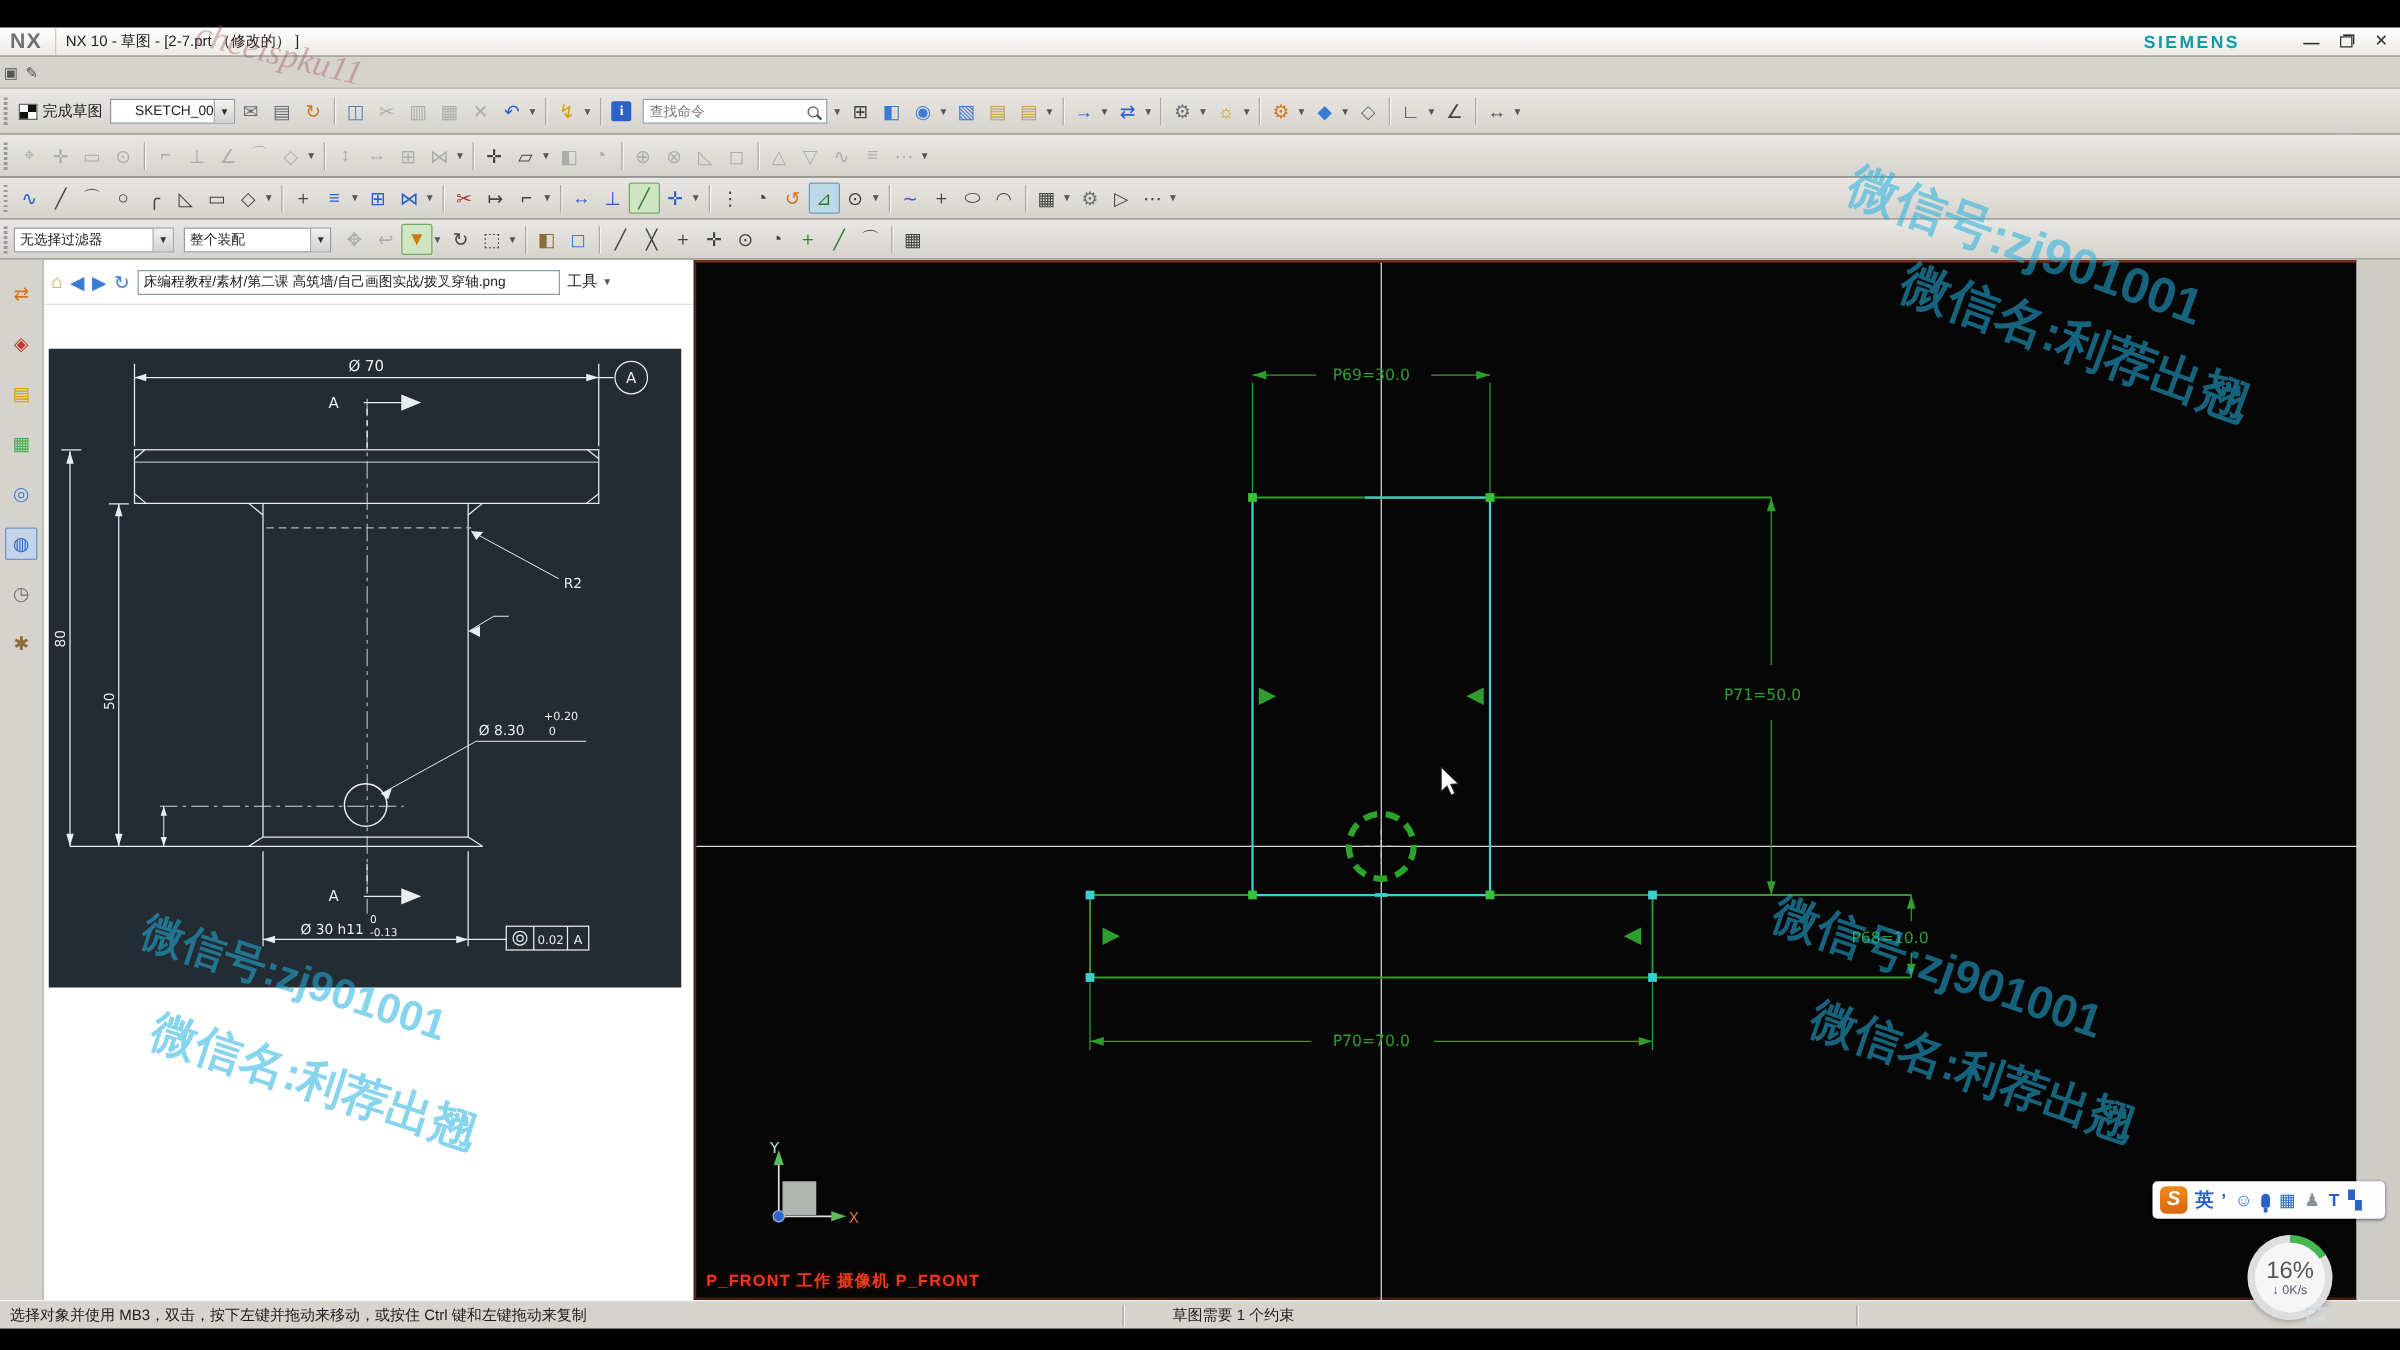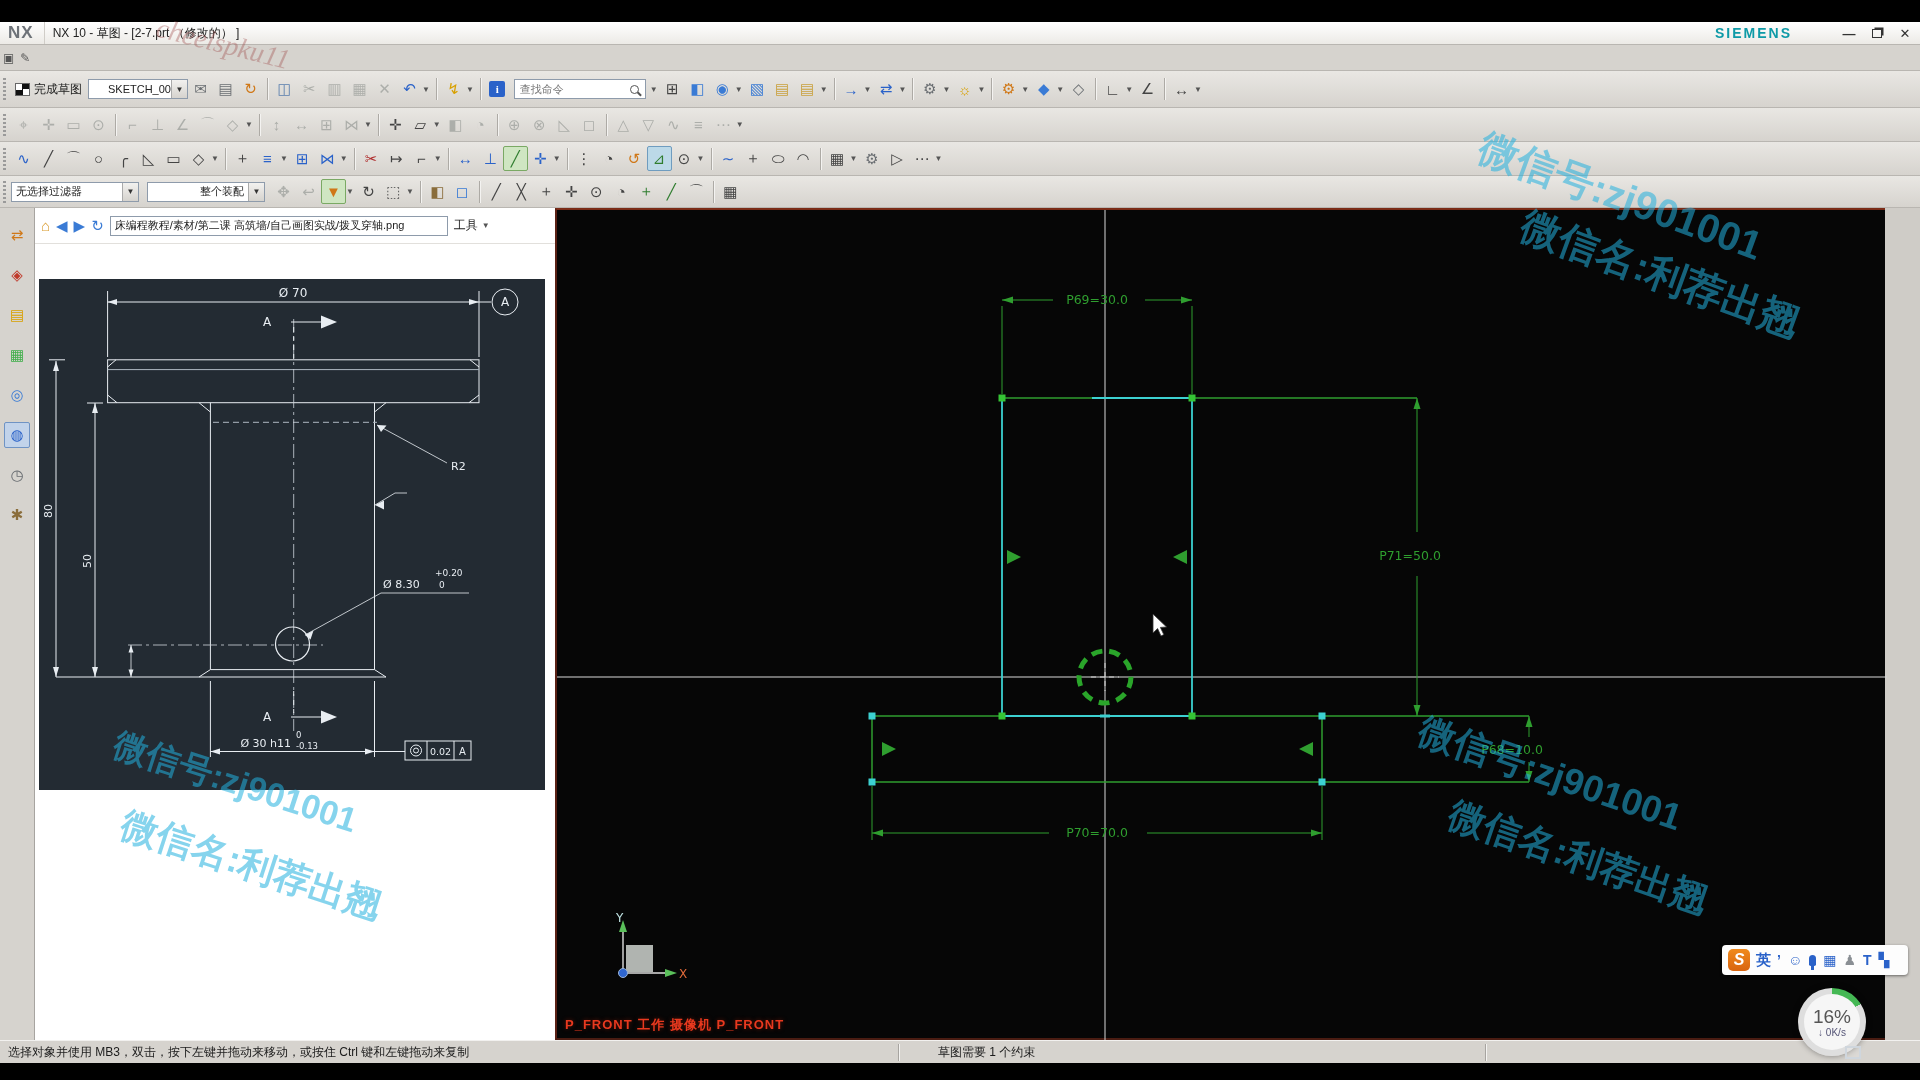--- a/index.html
+++ b/index.html
@@ -53,21 +53,21 @@
     display:inline-flex; align-items:center; justify-content:center; }
   .flag { width:15px; height:13px; margin:0 4px;
     background:conic-gradient(#111 25%, #fff 0 50%, #111 0 75%, #fff 0);
     border:1px solid #666; }
   .tb-label { font-size:12px; color:#1c1c1c; margin-right:6px; }
   .combo { height:20px; background:#fff; border:1px solid #8e9bab; display:inline-flex;
     align-items:center; font-size:11px; color:#222; }
   .combo .val { padding:0 4px; white-space:nowrap; overflow:hidden; }
   .combo .cdd { width:16px; height:100%; background:linear-gradient(#f2f1ef,#d6d3ce);
     border-left:1px solid #aaa; display:flex; align-items:center; justify-content:center; font-size:8px; color:#333; }
-  #search-box { width:132px; height:20px; background:#fff; border:1px solid #8e9bab;
+  #search-box { width:148px; height:20px; background:#fff; border:1px solid #8e9bab;
     display:inline-flex; align-items:center; margin:0 4px;gap:16px; }
   #search-box .ph { flex:1; font-size:11px; color:#777; padding-left:5px; }
   .mag { width:9px; height:9px; border:1.6px solid #555; border-radius:50%; position:relative; margin-right:6px; }
   .mag::after { content:""; position:absolute; width:5px; height:1.6px; background:#555;
     transform:rotate(45deg); right:-4px; bottom:-2px; }
 
   
   #main { position:absolute; top:208px; left:0; width:1920px; height:832px; background:#cfccc7; }
 
   
@@ -331,21 +331,21 @@
   </div>
 
   <div id="filterbar" class="toolbar">
     <span class="grip"></span>
     <span class="combo" style="width:128px;">
       <span class="val" style="flex:1;">无选择过滤器</span>
       <span class="cdd">▼</span>
     </span>
     <span style="width:8px;"></span>
     <span class="combo" style="width:118px;">
-      <span class="val" style="flex:1;text-align:right;">整个装配</span>
+      <span class="val" style="flex:1;">整个装配</span>
       <span class="cdd">▼</span>
     </span>
     <span id="filter-icons" style="display:flex;align-items:center;margin-left:6px;">
         <span class="ic dis">✥</span>
         <span class="ic dis">↩</span>
         <span class="ic hl" style="color: rgb(208, 120, 24);">▼</span>
         <span class="dd">▼</span>
         <span class="ic" style="color: rgb(68, 68, 68);">↻</span>
         <span class="ic" style="color: rgb(68, 68, 68);">⬚</span>
         <span class="dd">▼</span>

